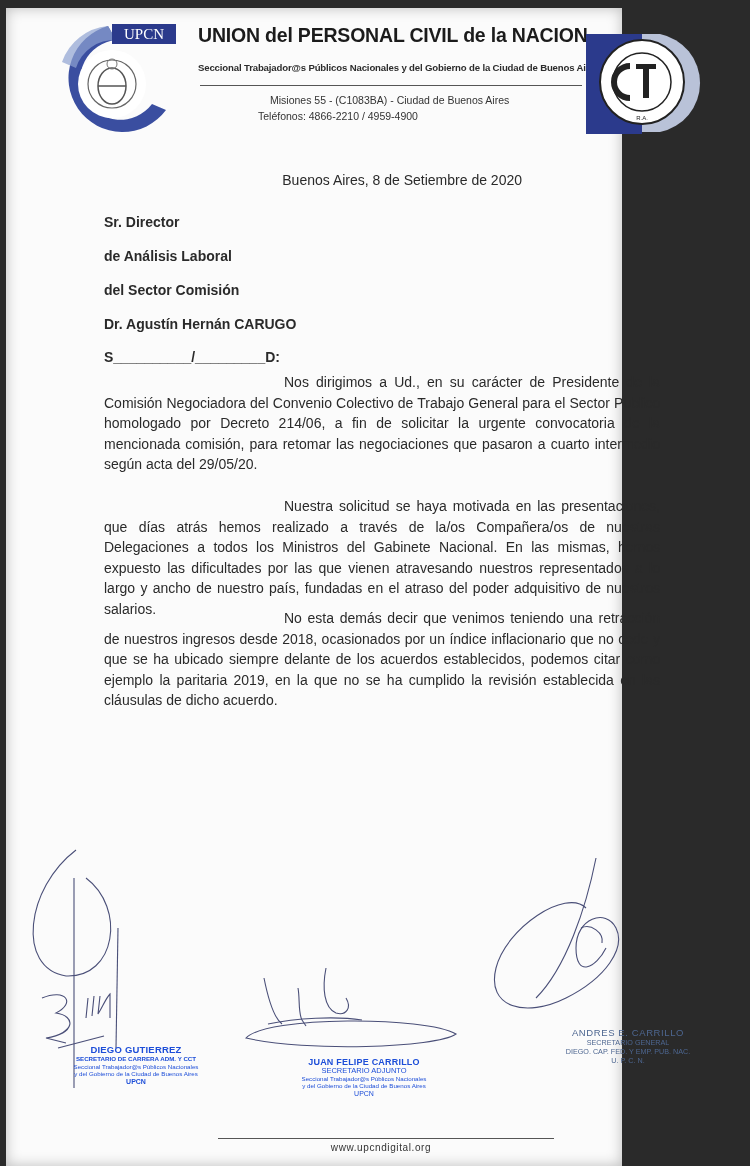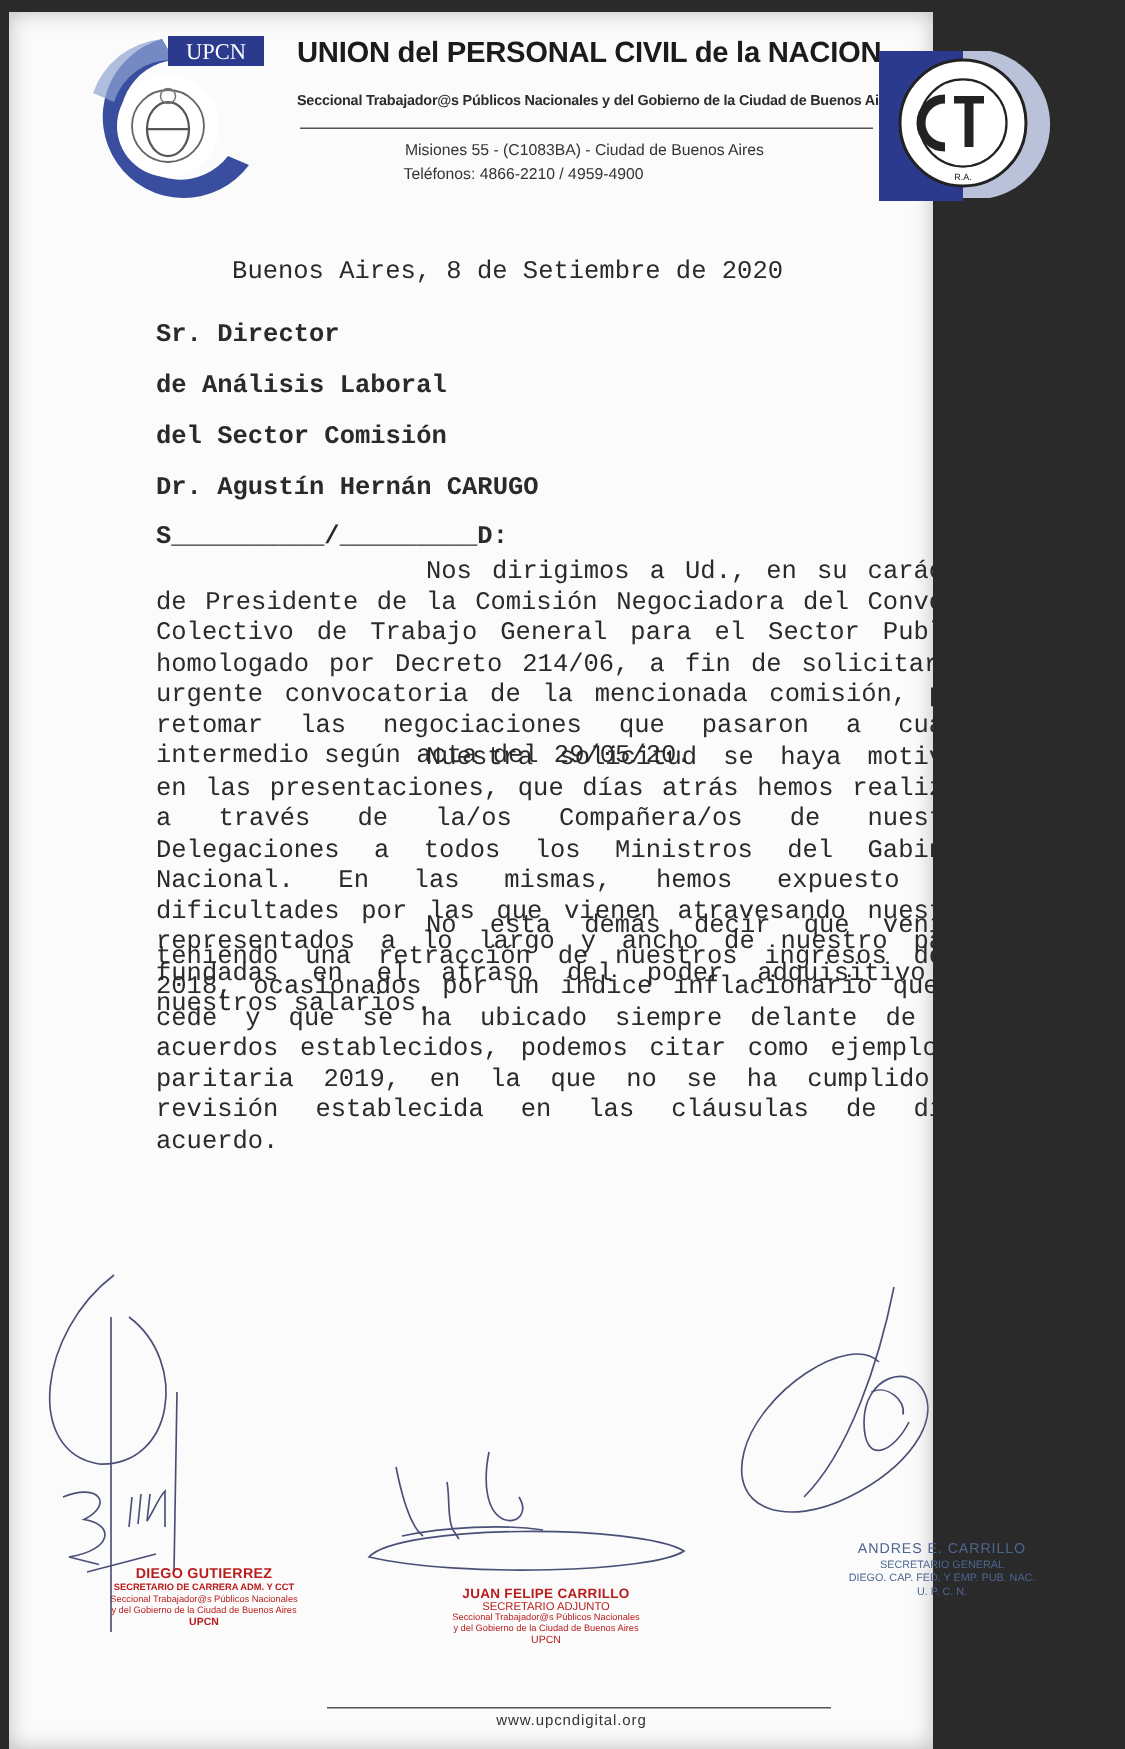--- a/index.html
+++ b/index.html
@@ -6,33 +6,33 @@
   body { width:750px; height:1166px; background:#2a2a2a; position:relative; overflow:hidden; font-family:"Liberation Sans", sans-serif; }
   .page { position:absolute; left:6px; top:8px; width:616px; height:1158px; background:#fbfbfb; box-shadow: inset 0 0 14px rgba(0,0,0,0.25); }
   .abs { position:absolute; }
 
   
   .upcn-logo { left:42px; top:14px; width:130px; height:112px; }
   .org-title { left:192px; top:16px; font-weight:bold; font-size:19.5px; color:#1b1b1b; letter-spacing:-0.2px; white-space:nowrap; }
   .org-sub { left:192px; top:54px; font-size:9.6px; font-weight:bold; color:#2c2c2c; white-space:nowrap; letter-spacing:-0.15px; }
   .head-rule { left:194px; top:77px; width:382px; height:1px; background:#555; }
   .addr { left:236px; top:86px; font-size:10.5px; color:#333; white-space:nowrap;padding-left:28px; }
-  .phone { left:252px; top:102px; font-size:10.5px; color:#333; white-space:nowrap;margin-left:11px; }
+  .phone { left:252px; top:102px; font-size:10.5px; color:#333; white-space:nowrap; }
   .cgt-logo { left:578px; top:18px; width:120px; height:112px; }
 
   
-  .body-text { font-family:Liberation Mono, monospace; font-size:17px; color:#2a2a2a; }
+  .body-text { font-family:Liberation Sans, sans-serif; font-size:14px; color:#2a2a2a; }
   .date { right:100px; top:164px; white-space:nowrap; }
   .addressee { left:98px; font-weight:bold; white-space:nowrap; }
   .para { left:98px; width:556px; text-align:justify; line-height:20.5px; }
   .para .indent { display:inline-block; width:180px; }
 
   
   .sig-svg { left:0; top:840px; width:750px; height:260px; }
-  .sig-block { text-align:center; color:#b91c1c; white-space:nowrap; }
+  .sig-block { text-align:center; color:#1d4ed8; white-space:nowrap; }
   .sig-name { font-weight:bold; font-size:9.5px; letter-spacing:0.2px; }
   .sig-small { font-size:6.2px; line-height:7.5px; font-family:Liberation Sans, sans-serif; }
   .sig-blue { color:#4d6690; }
   .sig-blue .sig-name { font-weight:normal; font-size:9.5px; letter-spacing:0.6px; }
   .sig-blue .sig-small { font-size:7.2px; line-height:9px; }
 
   .footer-rule { left:212px; top:1130px; width:336px; height:1px; background:#555; }
   .footer-url { left:0; width:750px; top:1134px; text-align:center; font-size:10px; letter-spacing:0.6px; color:#333; }
 </style>
 </head>

